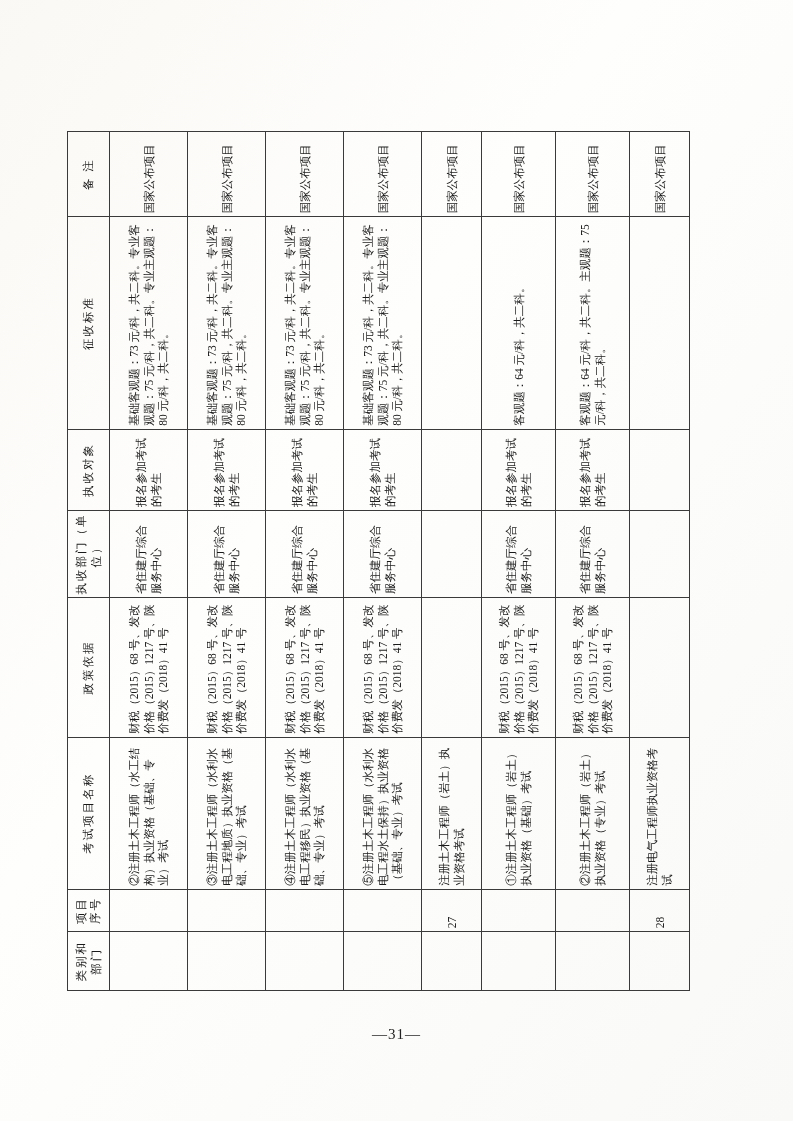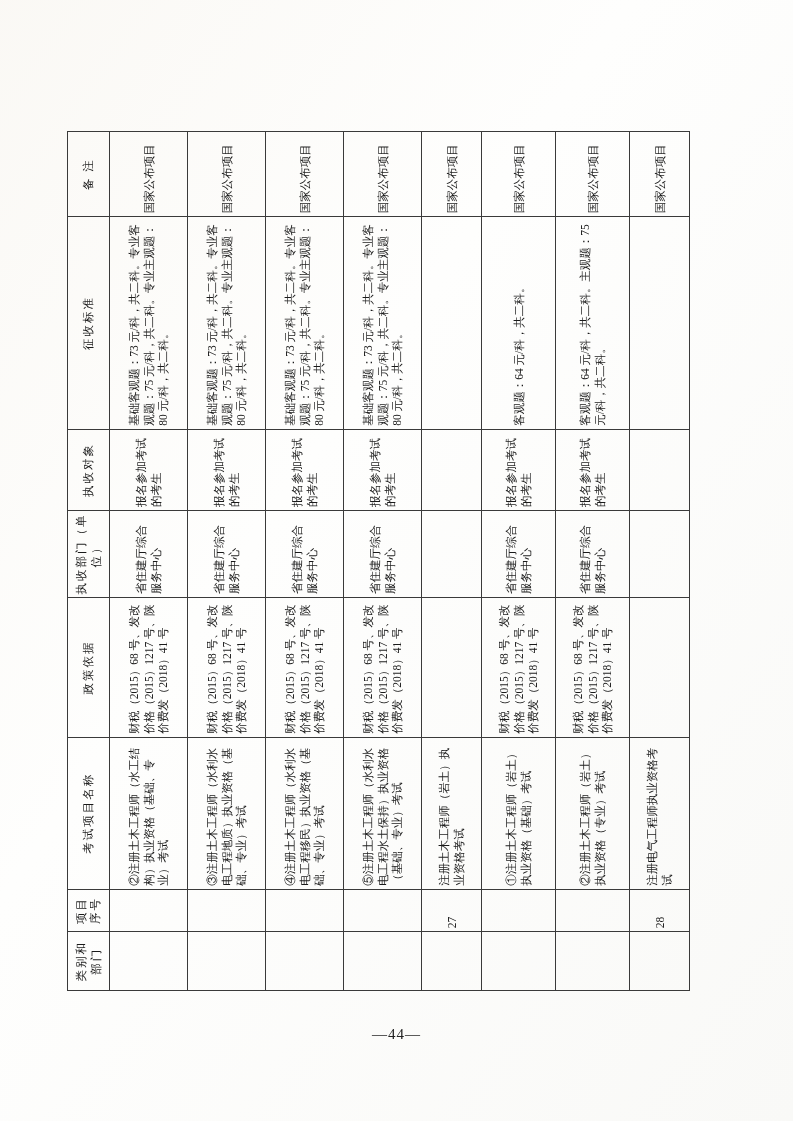--- a/index.html
+++ b/index.html
@@ -207,14 +207,14 @@
             <td class="empty-cell"></td>
             <td class="empty-cell"></td>
             <td class="empty-cell"></td>
             <td class="center">国家公布项目</td>
           </tr>
         </tbody>
       </table>
     </div>
   </div>
 
-  <div class="page-number">—44—</div>
+  <div class="page-number">—31—</div>
 </div>
 
 </body></html>

